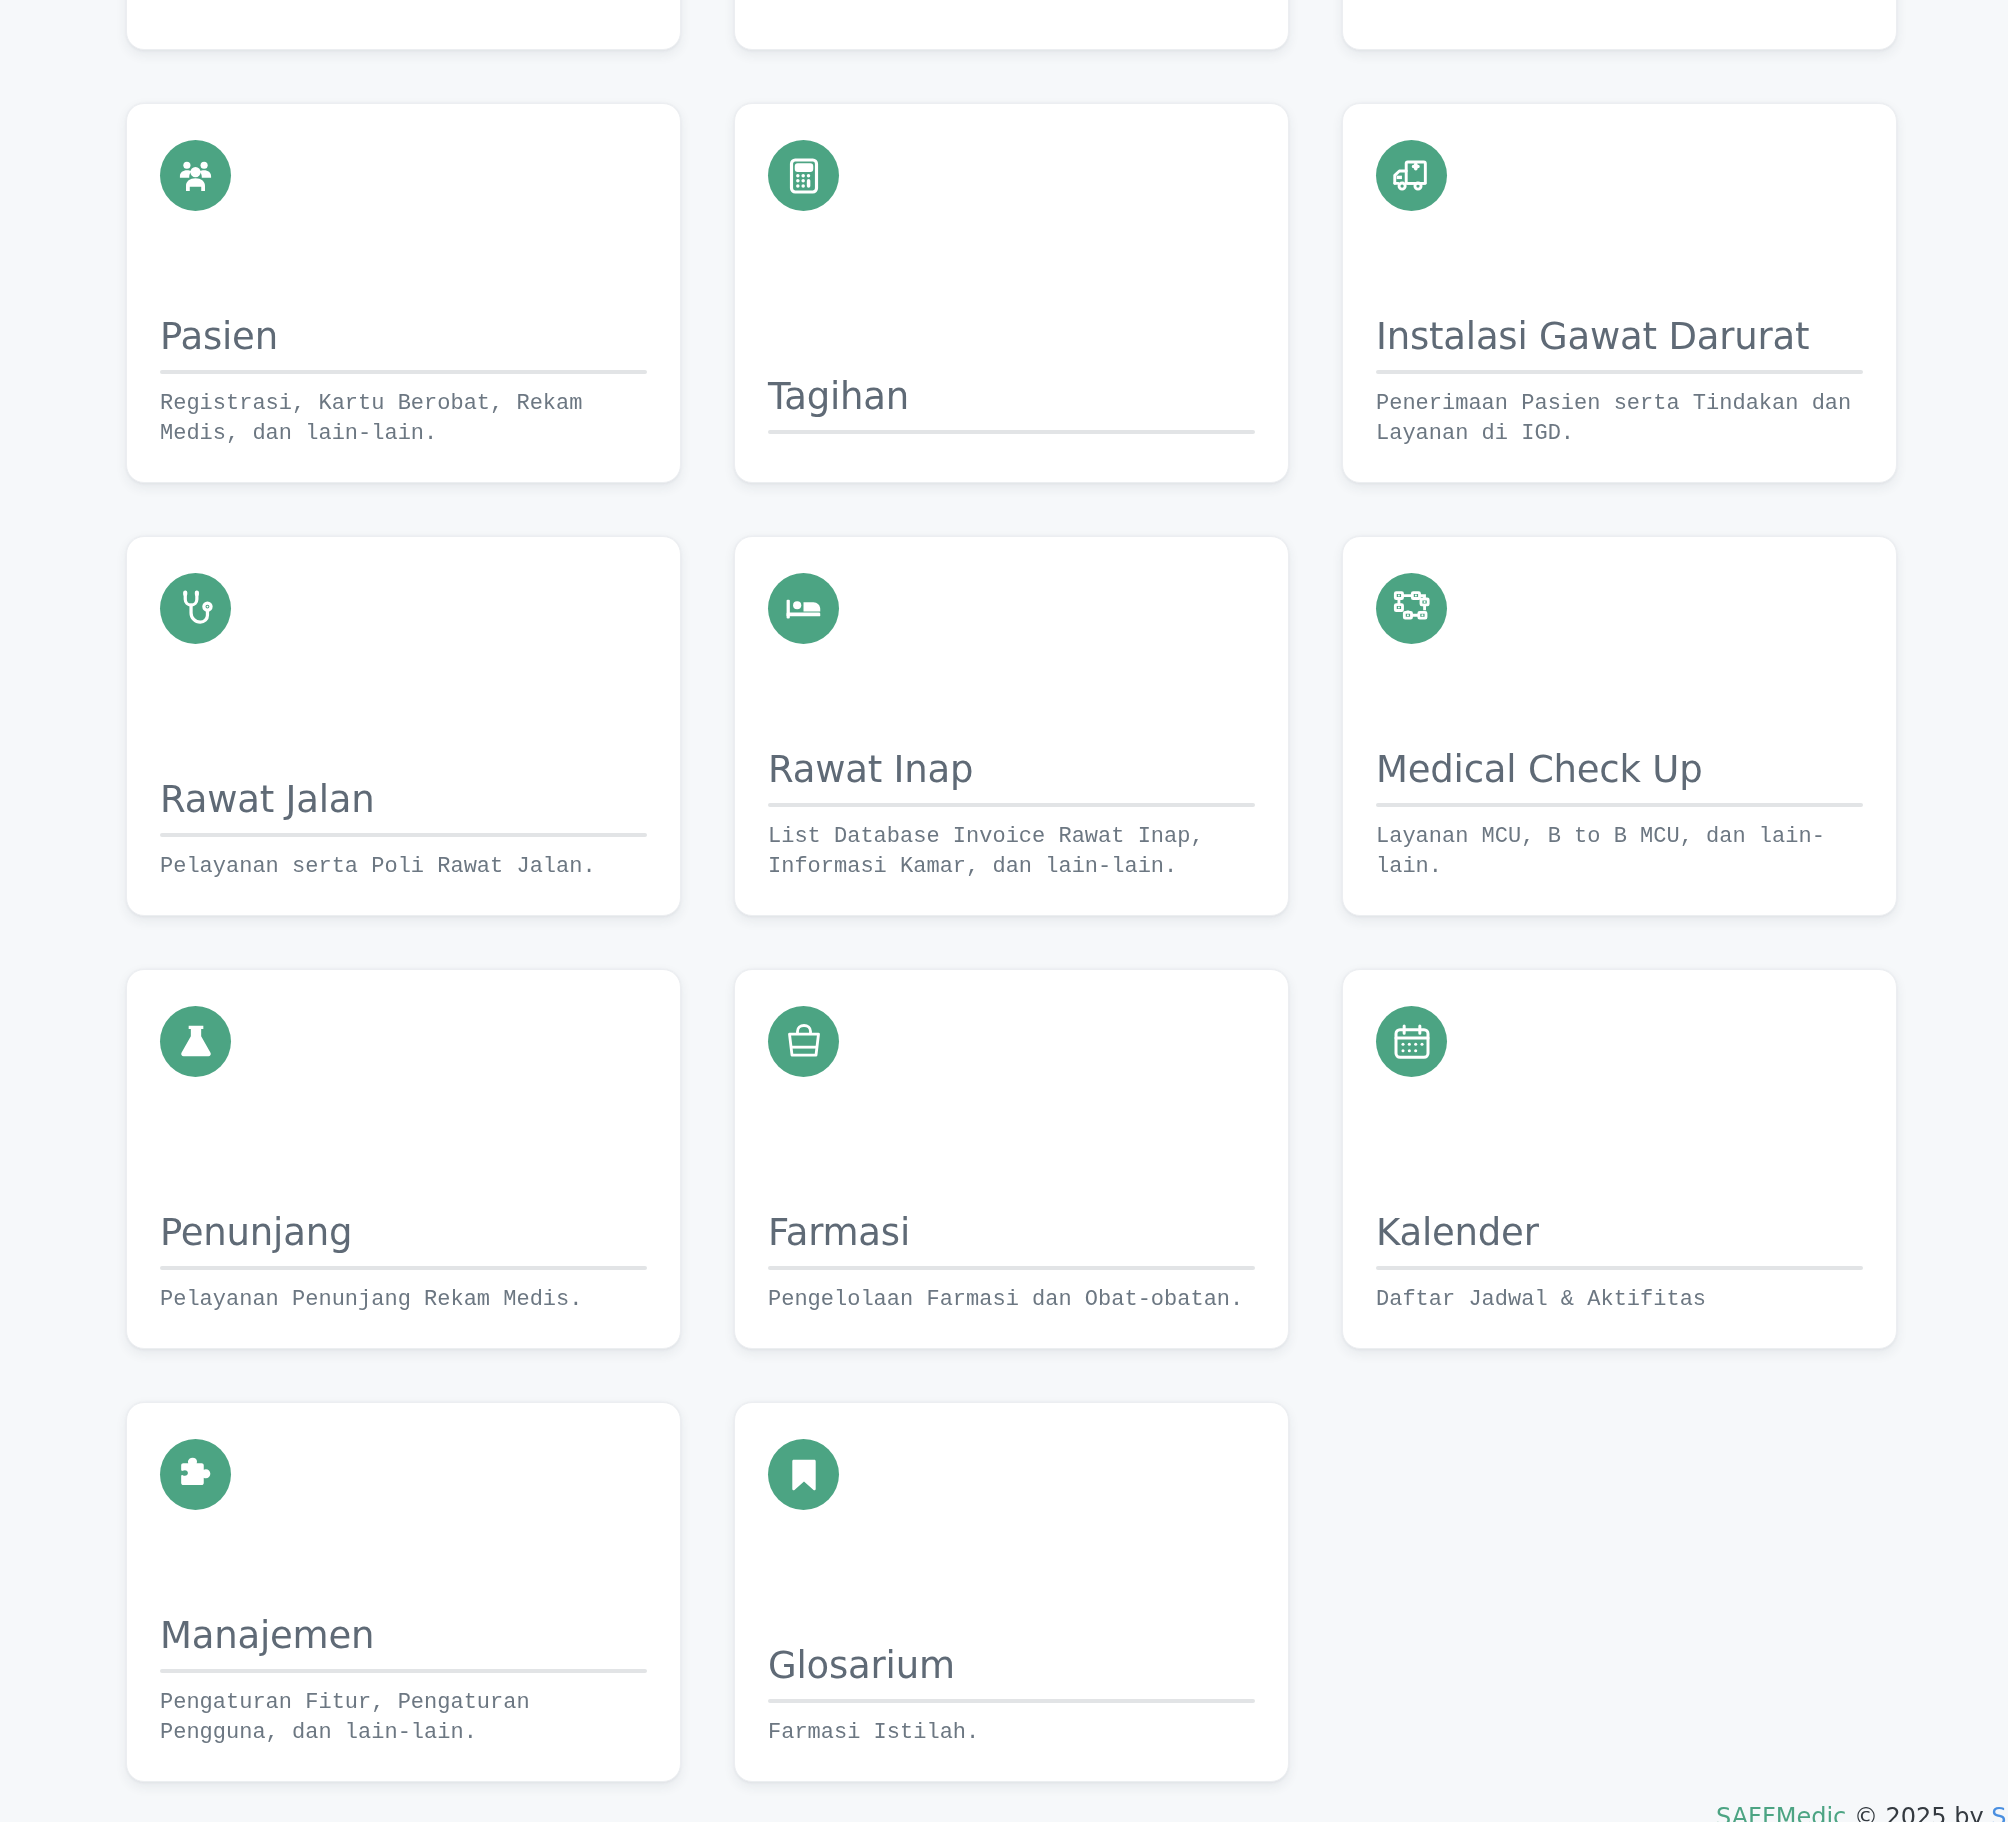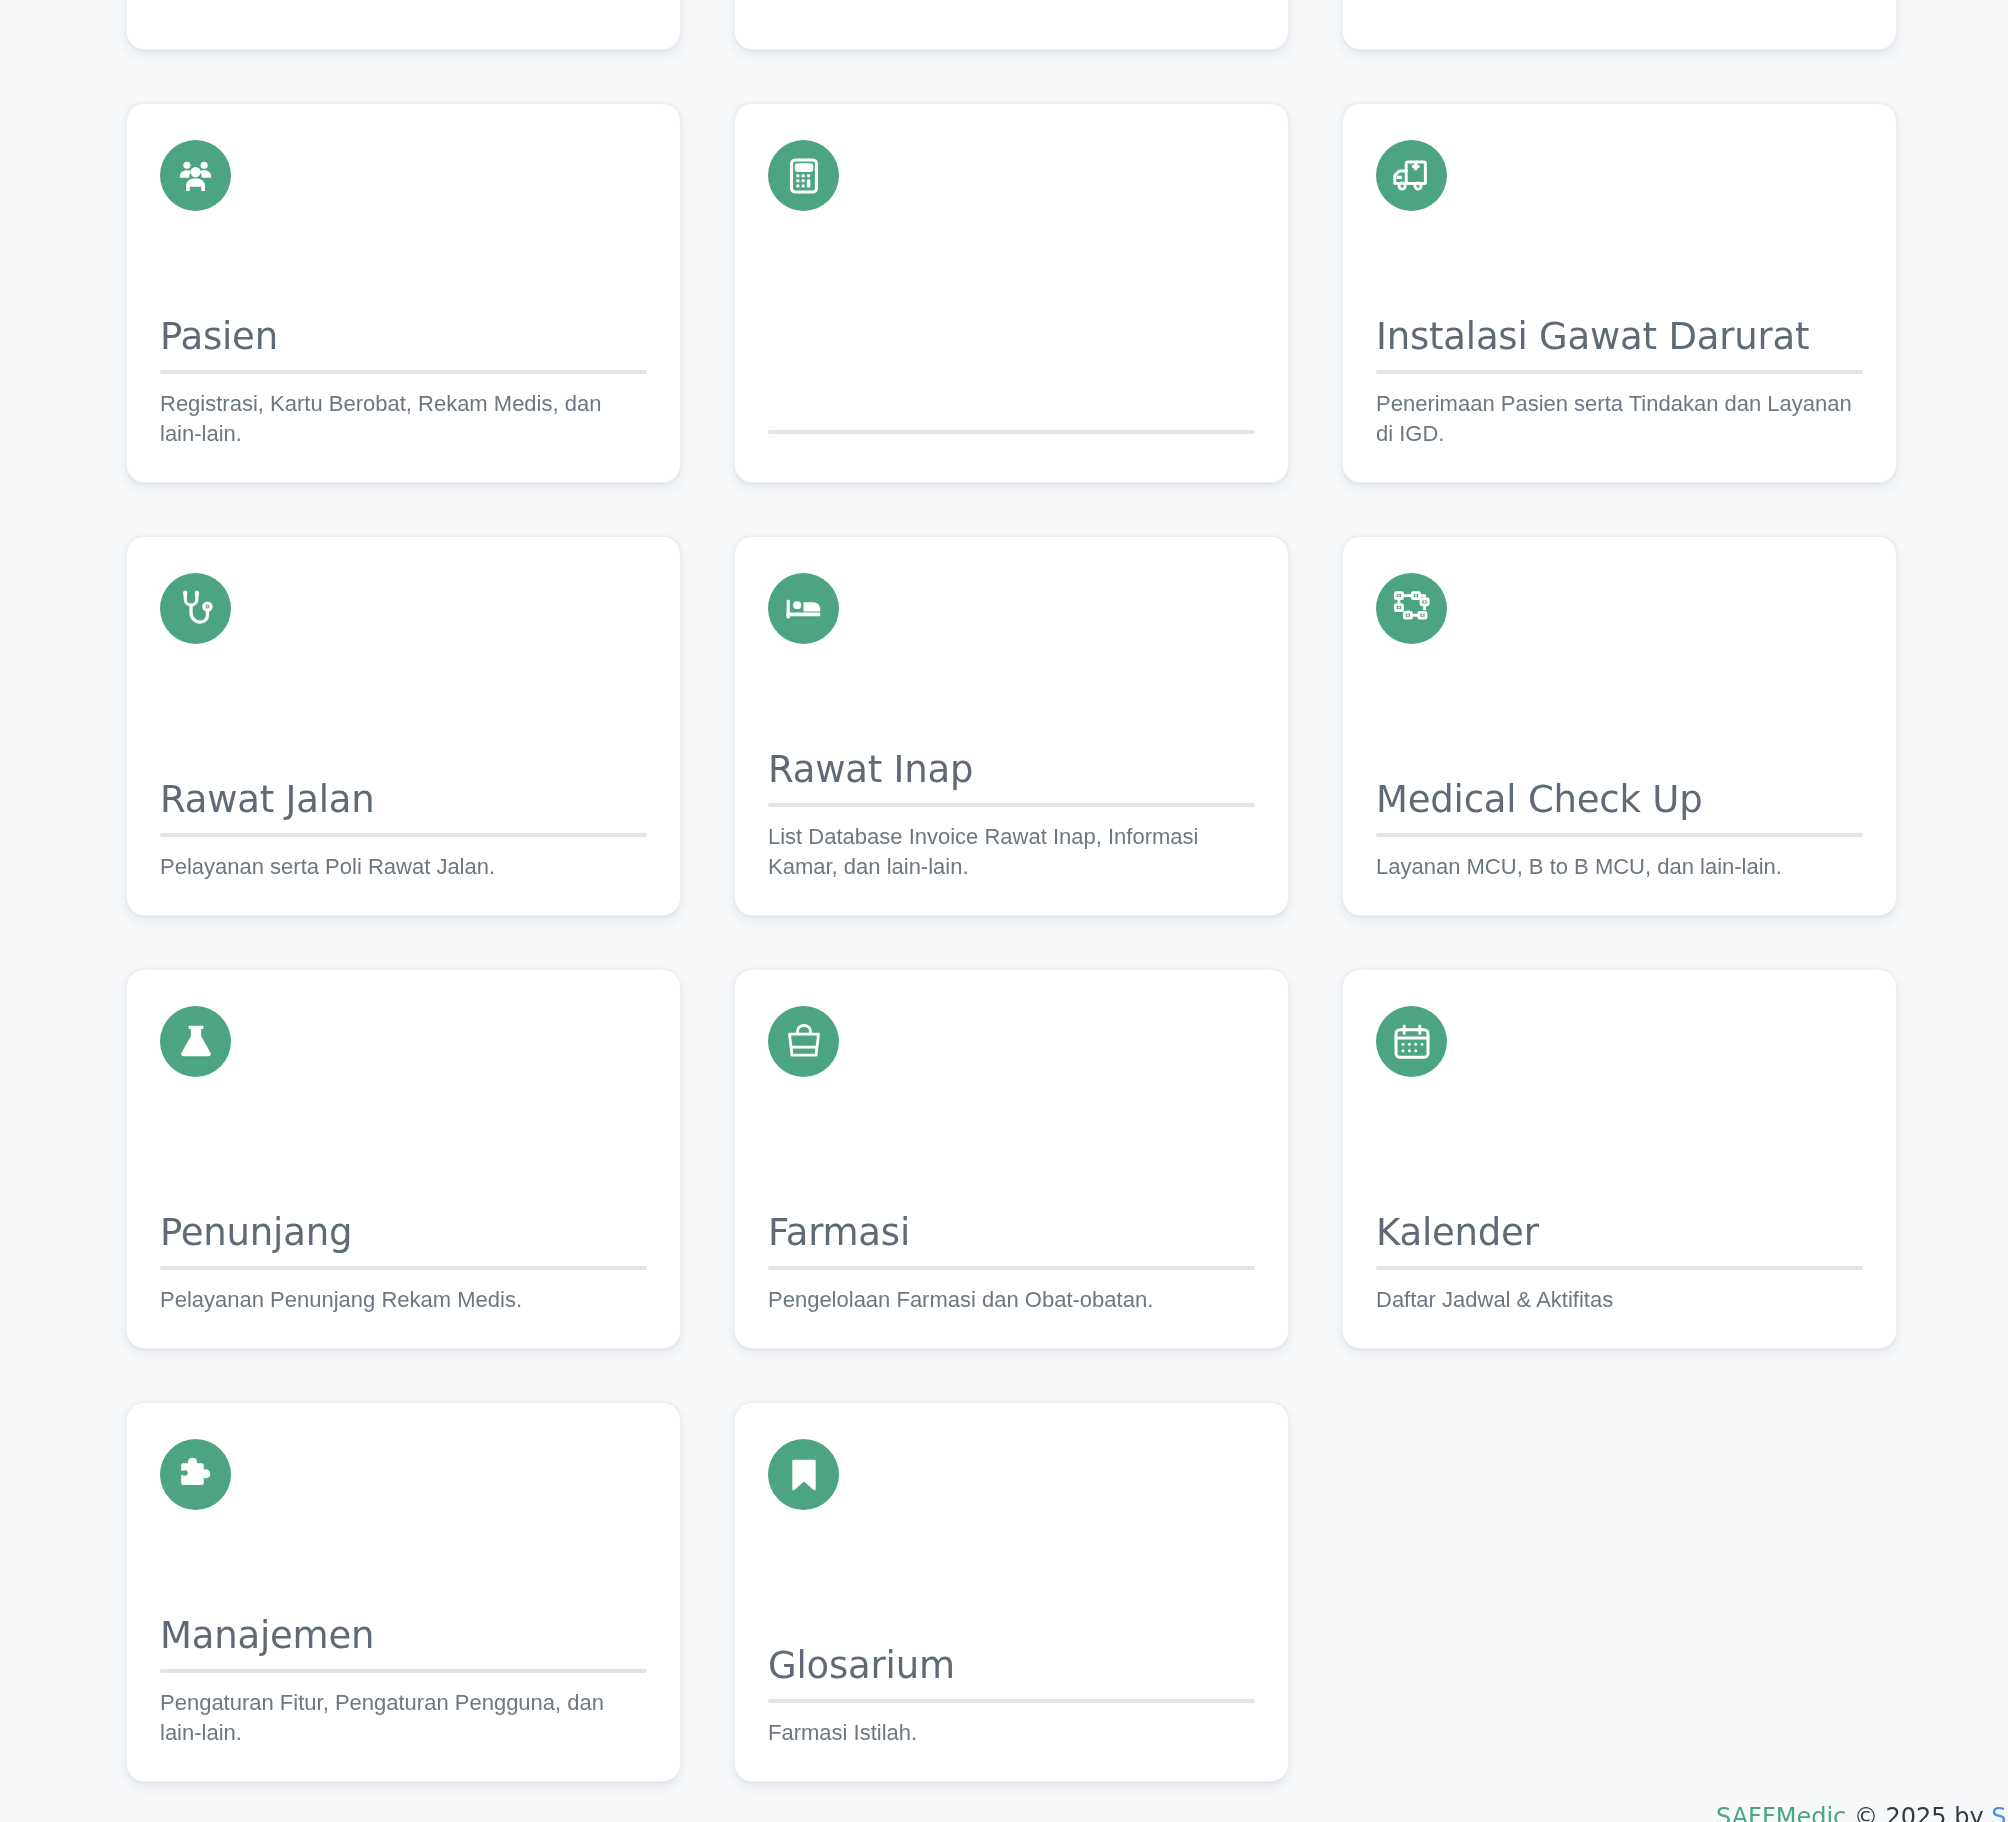--- a/index.html
+++ b/index.html
@@ -76,21 +76,21 @@
   }
 
   .card-divider {
     height: 4.1px;
     background: #e2e4e6;
     border-radius: 2.5px;
     margin: 8.3px 0 15px 0;
   }
 
   .card-desc {
-    font-family: Liberation Sans, sans-serif;
+    font-family: Liberation Mono, monospace;
     font-size: 22px;
     line-height: 1.37;
     font-weight: 400;
     color: #6c7782;
   }
 
   
   .footer {
     position: absolute;
     left: 0;
@@ -154,20 +154,21 @@
               <circle cx="14.7" cy="11.8" r="1.05"></circle>
             <circle cx="8.3" cy="14.9" r="1.05"></circle>
               <circle cx="11.5" cy="14.9" r="1.05"></circle>
             <circle cx="8.3" cy="18.0" r="1.05"></circle>
               <circle cx="11.5" cy="18.0" r="1.05"></circle>
             <rect x="13.7" y="13.85" width="2.1" height="5.2" rx="1.05"></rect>
           </g>
         </svg>
       </div>
       <div class="card-body">
+        <div class="card-title">Tagihan</div>
         <div class="card-divider"></div>
       </div>
     </div>
 
     <div class="card">
       <div class="icon-badge">
         <svg width="41" height="41" viewBox="0 0 24 24" fill="none" stroke="#ffffff" stroke-width="1.7" stroke-linejoin="round" stroke-linecap="round">
           <path d="M2.2 16.6V11.9l2.7-2.5h4.0"></path>
           <path d="M2.2 16.6h2.0M9.1 16.6h4.0M18.2 16.6h1.9"></path>
           <rect x="8.9" y="4.1" width="11.2" height="12.5" rx="0.9"></rect>

